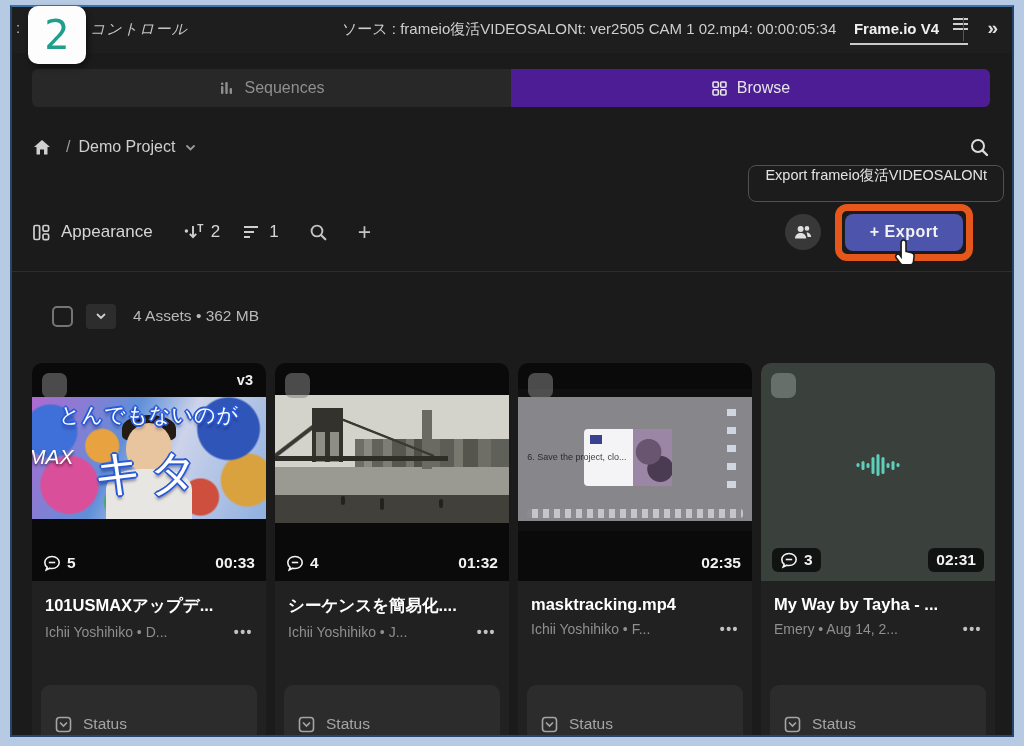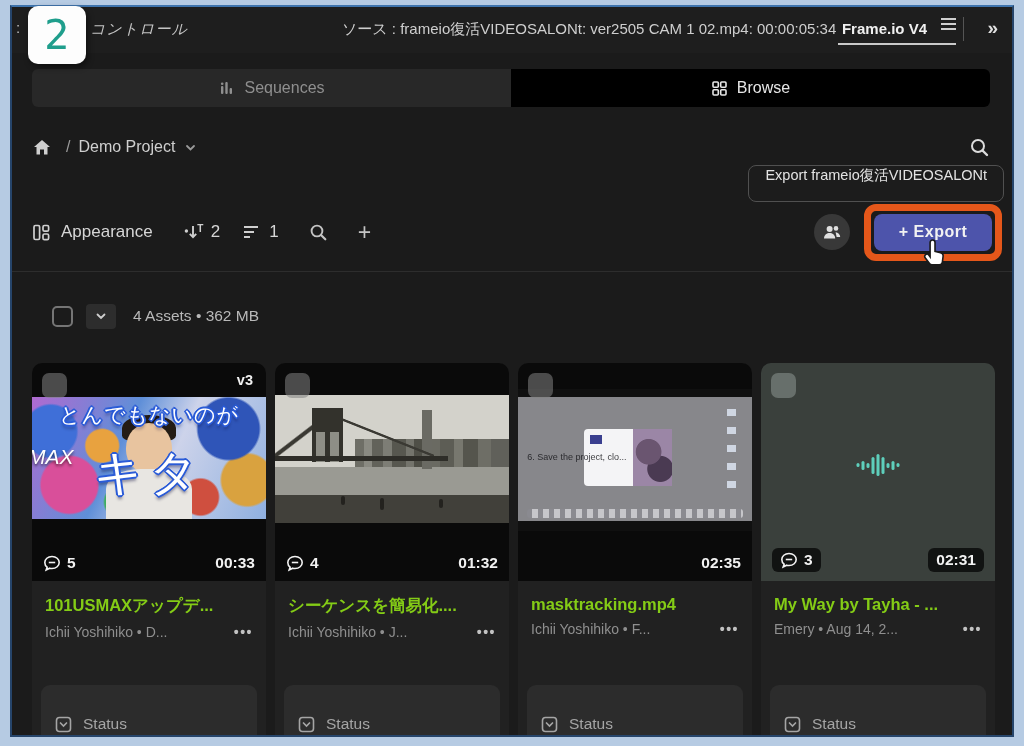--- a/index.html
+++ b/index.html
@@ -7,55 +7,55 @@
   .screenshot { position:relative; width:1024px; height:746px; background:#b6cbe3; overflow:hidden; }
   .window { position:absolute; left:10px; right:10px; top:5px; bottom:9px;
             background:#1b1b1b; border:2px solid #26456b; border-top:2px solid #3f74ad; overflow:hidden; }
 
   
   .topbar { position:absolute; top:0; left:0; right:0; height:46px; background:#1e1e1e;
             display:flex; align-items:center; color:#c9c9c9; font-size:15px; }
   .edge-frag { position:absolute; left:4px; top:12px; color:#bdbdbd; }
   .panel-title { position:absolute; left:78px; top:13px; letter-spacing:1px; color:#c4c4c4;font-style:italic; }
   .source-label { position:absolute; left:330px; top:13px; color:#cecece; white-space:nowrap; }
-  .frameio-tab { position:absolute; right:56px; top:8px; text-align:center; }
+  .frameio-tab { position:absolute; right:44px; top:8px; text-align:center; }
   .frameio-tab .lbl { color:#f0f0f0; font-size:15px; font-weight:bold; display:inline-block; padding:0 4px; }
   .hamburger { display:inline-block; margin-left:10px; vertical-align:1px; }
   .hamburger span { display:block; width:15px; height:2px; background:#cfcfcf; margin:3px 0; }
   .tab-underline { height:2px; background:#c9c9c9; margin-top:6px; }
   .topbar-divider { position:absolute; right:48px; top:10px; width:1px; height:24px; background:#555; }
   .overflow-btn { position:absolute; right:14px; top:10px; color:#e0e0e0; font-size:19px; font-weight:bold; }
 
   
   .step-badge { position:absolute; left:28px; top:6px; width:58px; height:58px; background:#fdfdfd;
                 border-radius:10px; box-shadow:2px 3px 6px rgba(0,0,0,.45); z-index:30;
                 display:flex; align-items:center; justify-content:center; }
   .step-badge span { color:#1f9e8c; font-size:40px; line-height:1; font-family:"DejaVu Sans", sans-serif; }
 
   
   .seg { position:absolute; top:62px; left:20px; right:22px; height:38px; display:flex;
          border-radius:6px; overflow:hidden; }
   .seg-item { flex:1; display:flex; align-items:center; justify-content:center; gap:9px;
               font-size:16px; cursor:default; }
   .seg-item.inactive { background:#282828; color:#8f8f8f; }
-  .seg-item.active   { background:#000000; color:#e6e6e6; }
+  .seg-item.active   { background:#4c1d95; color:#e6e6e6; }
 
   
   .crumbs { position:absolute; top:124px; left:20px; right:22px; height:32px;
             display:flex; align-items:center; color:#cfcfcf; font-size:16px; }
   .crumbs .sep { margin:0 8px 0 14px; color:#9a9a9a; }
   .crumb-search { margin-left:auto; }
 
   
   .tooltip { position:absolute; top:158px; right:8px; height:37px; padding:0 16px;
              background:#1c1c1c; border:1px solid #505050; border-radius:8px;
              display:flex; align-items:flex-start; color:#e3e3e3; font-size:14.5px; z-index:20; white-space:nowrap; }
 
   
-  .toolbar { position:absolute; top:202px; left:20px; right:10px; height:46px;
+  .toolbar { position:absolute; top:202px; left:20px; right:39px; height:46px;
              display:flex; align-items:center; color:#cfcfcf;justify-content:space-between; }
   .tb-label { font-size:17px; color:#d6d6d6; margin-left:10px; }
   .tb-count { font-size:17px; color:#d6d6d6; margin-left:7px; }
   .tb-gap-s { margin-left:22px; } .tb-gap-m { margin-left:30px; }
   .people-btn { width:36px; height:36px; border-radius:50%; background:#383838;
                 display:flex; align-items:center; justify-content:center; margin-left:auto; }
   .share-btn { height:35px; padding:0 16px; margin-left:14px; background:#333333; border-radius:8px;
                display:flex; align-items:center; gap:9px; color:#d8d8d8; font-size:16px; }
   .export-ring { margin-left:14px; border:7px solid #e5571a; border-radius:12px; padding:3px;
                  background:transparent; position:relative; }
@@ -149,21 +149,21 @@
   .dock { position:absolute; left:4%; right:4%; bottom:3px; height:9px; background:#c6c6ca; border-radius:3px;
           background-image:repeating-linear-gradient(90deg, #8a8a90 0 5px, transparent 5px 11px); }
   .screen-cap { position:absolute; left:4%; top:44%; color:rgba(25,25,28,.85); font-size:9px; white-space:nowrap; }
 
   
   .waveform { position:absolute; left:50%; top:47%; transform:translate(-50%,-50%);
               display:flex; align-items:center; gap:2px; }
   .waveform i { display:block; width:3px; background:#5ecfbc; border-radius:2px; }
 
   
-  .card-title { margin:14px 13px 0; color:#84cc16; font-size:16.5px; font-weight:bold;
+  .card-title { margin:14px 13px 0; color:#ffffff; font-size:16.5px; font-weight:bold;
                 white-space:nowrap; overflow:hidden; }
   .card-byline { margin:7px 13px 0; display:flex; align-items:center; color:#8f8f8f; font-size:14px; }
   .card-byline .dots { margin-left:auto; color:#c2c2c2; letter-spacing:1.5px; font-weight:bold; }
   .status { position:absolute; left:9px; right:9px; top:322px; bottom:0; background:#2c2c2c;
             border-radius:9px 9px 0 0; padding:13px 14px; display:flex; align-items:center; gap:11px;
             color:#a5a5a5; font-size:15.5px; }
   svg { display:block; }
 </style>
 </head>
 <body>

